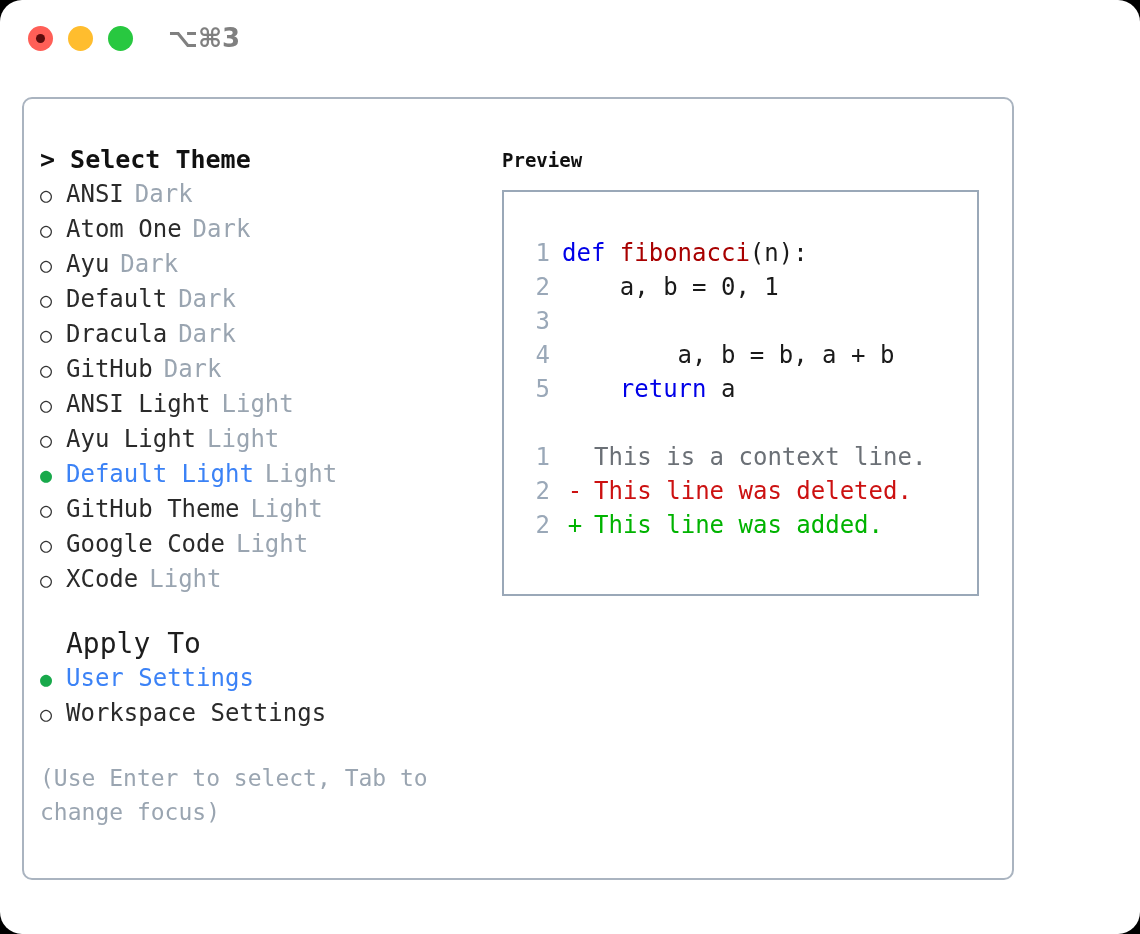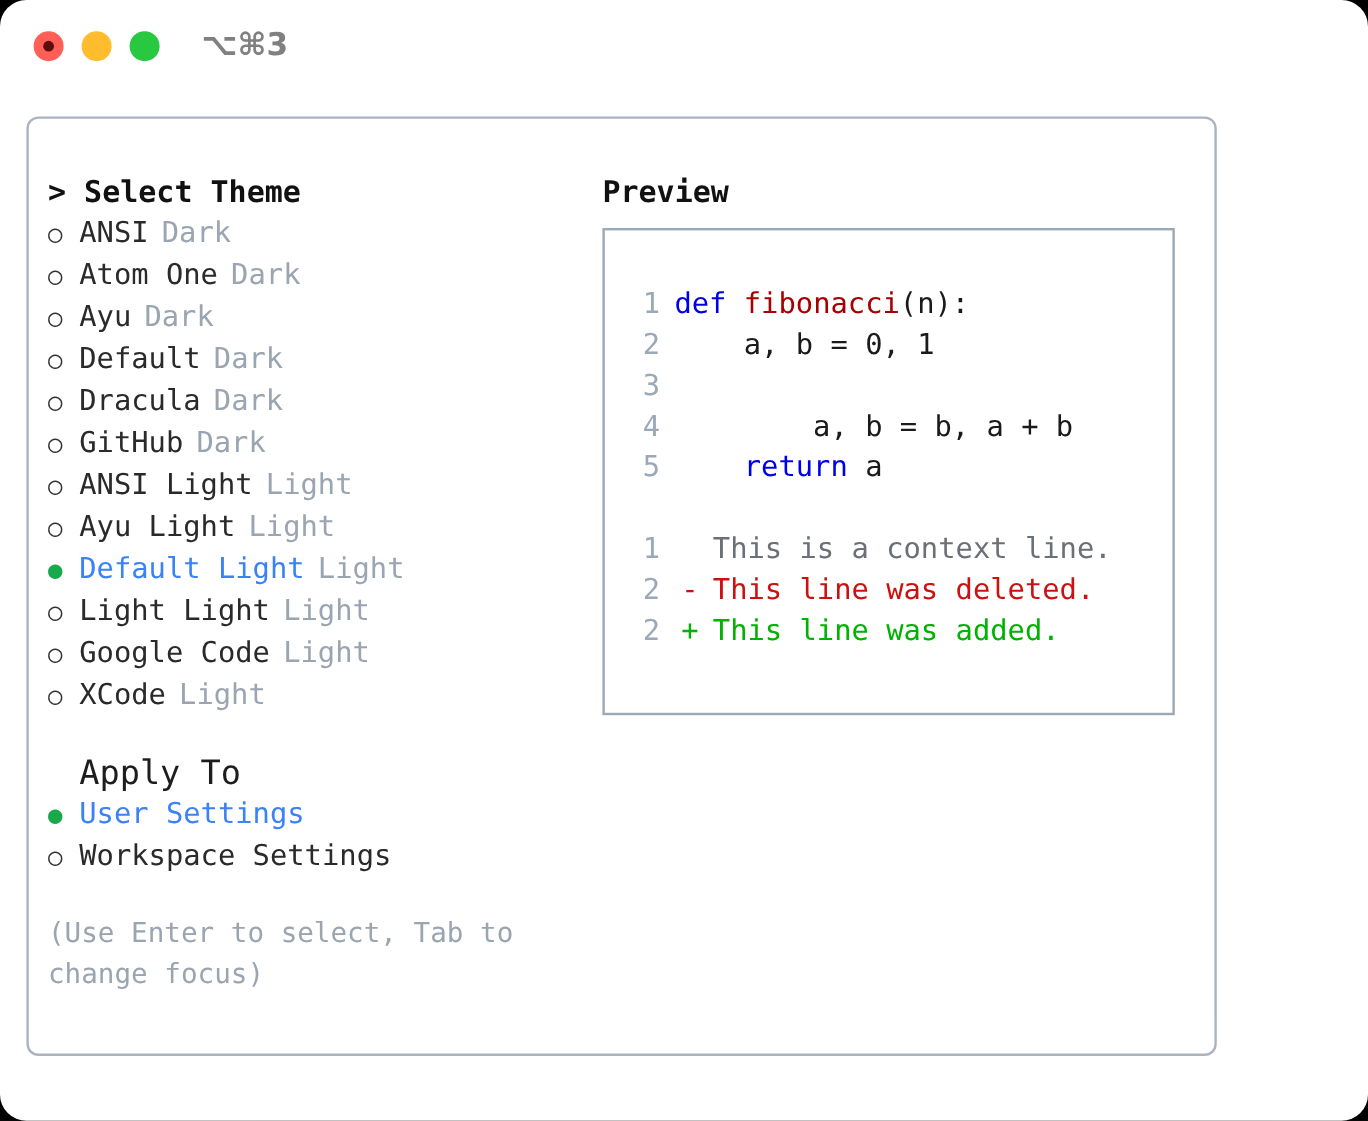--- a/index.html
+++ b/index.html
@@ -140,21 +140,21 @@
     margin-top: 30px;
     font-size: 23px;
     line-height: 34px;
     color: #9aa5b1;
     width: 420px;
     white-space: pre-wrap;
   }
 
   
   #preview-title {
-    font-size: 25px;
+    font-size: 19px;
     font-weight: 700;
     color: #111111;
     line-height: 34px;
     margin-bottom: 12px;
     white-space: pre;
   }
   #preview-box {
     margin-top: 13px;
     width: 477px;
     height: 406px;
@@ -213,21 +213,21 @@
       <div id="theme-list">
           <div class="option-row"><span class="marker">○</span><span class="opt-name">ANSI</span><span class="opt-kind">Dark</span></div>
           <div class="option-row"><span class="marker">○</span><span class="opt-name">Atom One</span><span class="opt-kind">Dark</span></div>
           <div class="option-row"><span class="marker">○</span><span class="opt-name">Ayu</span><span class="opt-kind">Dark</span></div>
           <div class="option-row"><span class="marker">○</span><span class="opt-name">Default</span><span class="opt-kind">Dark</span></div>
           <div class="option-row"><span class="marker">○</span><span class="opt-name">Dracula</span><span class="opt-kind">Dark</span></div>
           <div class="option-row"><span class="marker">○</span><span class="opt-name">GitHub</span><span class="opt-kind">Dark</span></div>
           <div class="option-row"><span class="marker">○</span><span class="opt-name">ANSI Light</span><span class="opt-kind">Light</span></div>
           <div class="option-row"><span class="marker">○</span><span class="opt-name">Ayu Light</span><span class="opt-kind">Light</span></div>
           <div class="option-row selected"><span class="marker selected">●</span><span class="opt-name">Default Light</span><span class="opt-kind">Light</span></div>
-          <div class="option-row"><span class="marker">○</span><span class="opt-name">Light Light</span><span class="opt-kind">Light</span></div>
+          <div class="option-row"><span class="marker">○</span><span class="opt-name">GitHub Theme</span><span class="opt-kind">Light</span></div>
           <div class="option-row"><span class="marker">○</span><span class="opt-name">Google Code</span><span class="opt-kind">Light</span></div>
           <div class="option-row"><span class="marker">○</span><span class="opt-name">XCode</span><span class="opt-kind">Light</span></div>
         </div>
 
       <div id="apply-to-section">
         <div id="apply-to-title">Apply To</div>
         <div id="apply-to-list">
             <div class="option-row selected"><span class="marker selected">●</span><span class="opt-name">User Settings</span></div>
             <div class="option-row"><span class="marker">○</span><span class="opt-name">Workspace Settings</span></div>
           </div>

